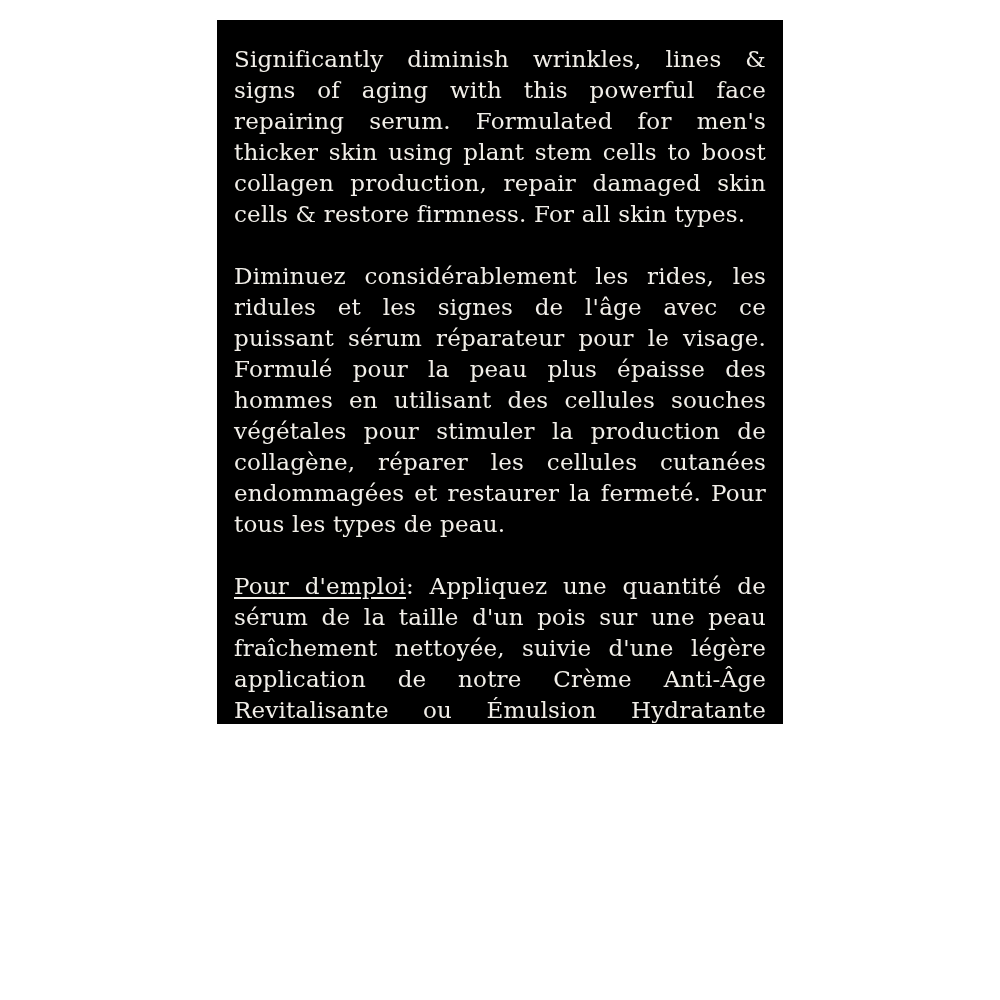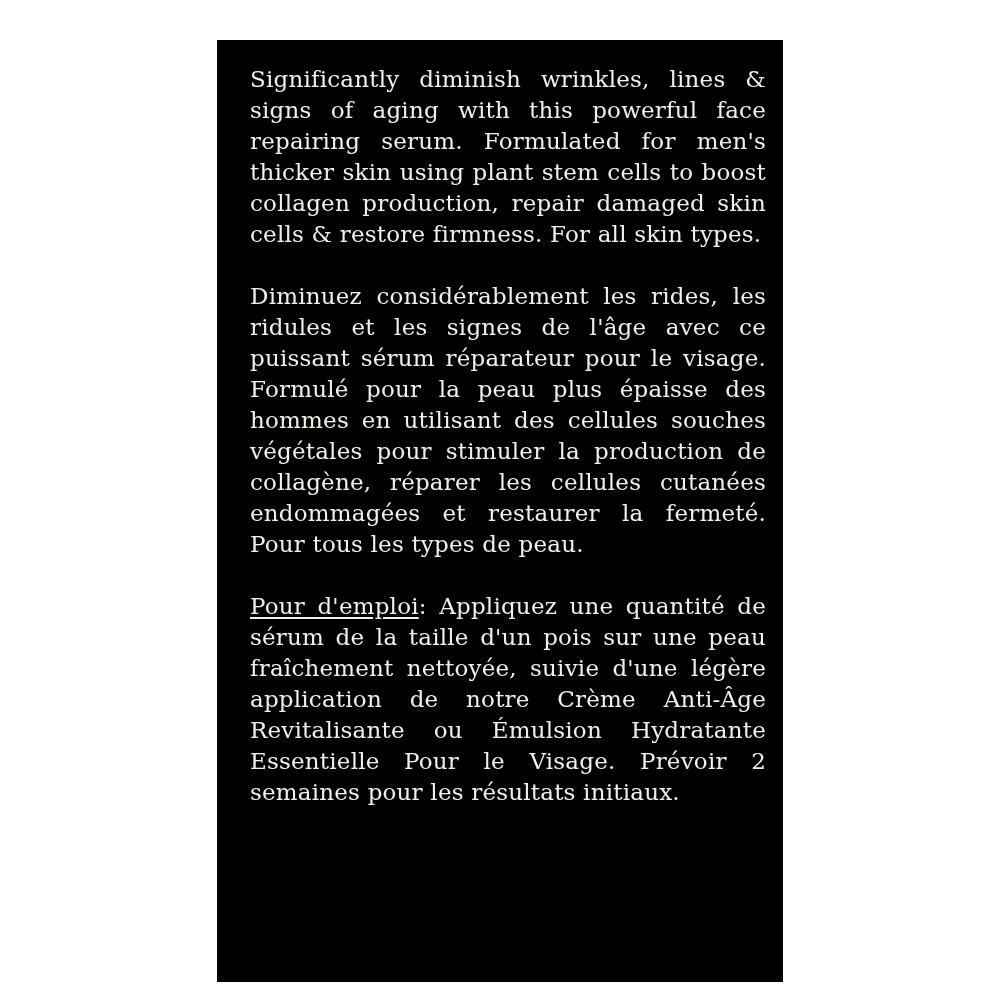--- a/index.html
+++ b/index.html
@@ -10,26 +10,26 @@
     width: 1000px;
     height: 1000px;
     background: #ffffff;
     font-family: "DejaVu Serif", serif;
     position: relative;
     overflow: hidden;
   }
   .panel {
     position: absolute;
     left: 217px;
-    top: 40px;
+    top: 20px;
     width: 566px;
-    height: 942px;
+    height: 704px;
     box-sizing: border-box;
     background: #000000;
-    padding: 24px 17px 14px 33px;
+    padding: 24px 17px 14px 17px;
     overflow: hidden;
   }
   .text-block {
     color: #f2efe9;
     font-size: 23px;
     line-height: 31px;
     letter-spacing: 0.2px;
   }
   .para {
     margin: 0 0 31px 0;

